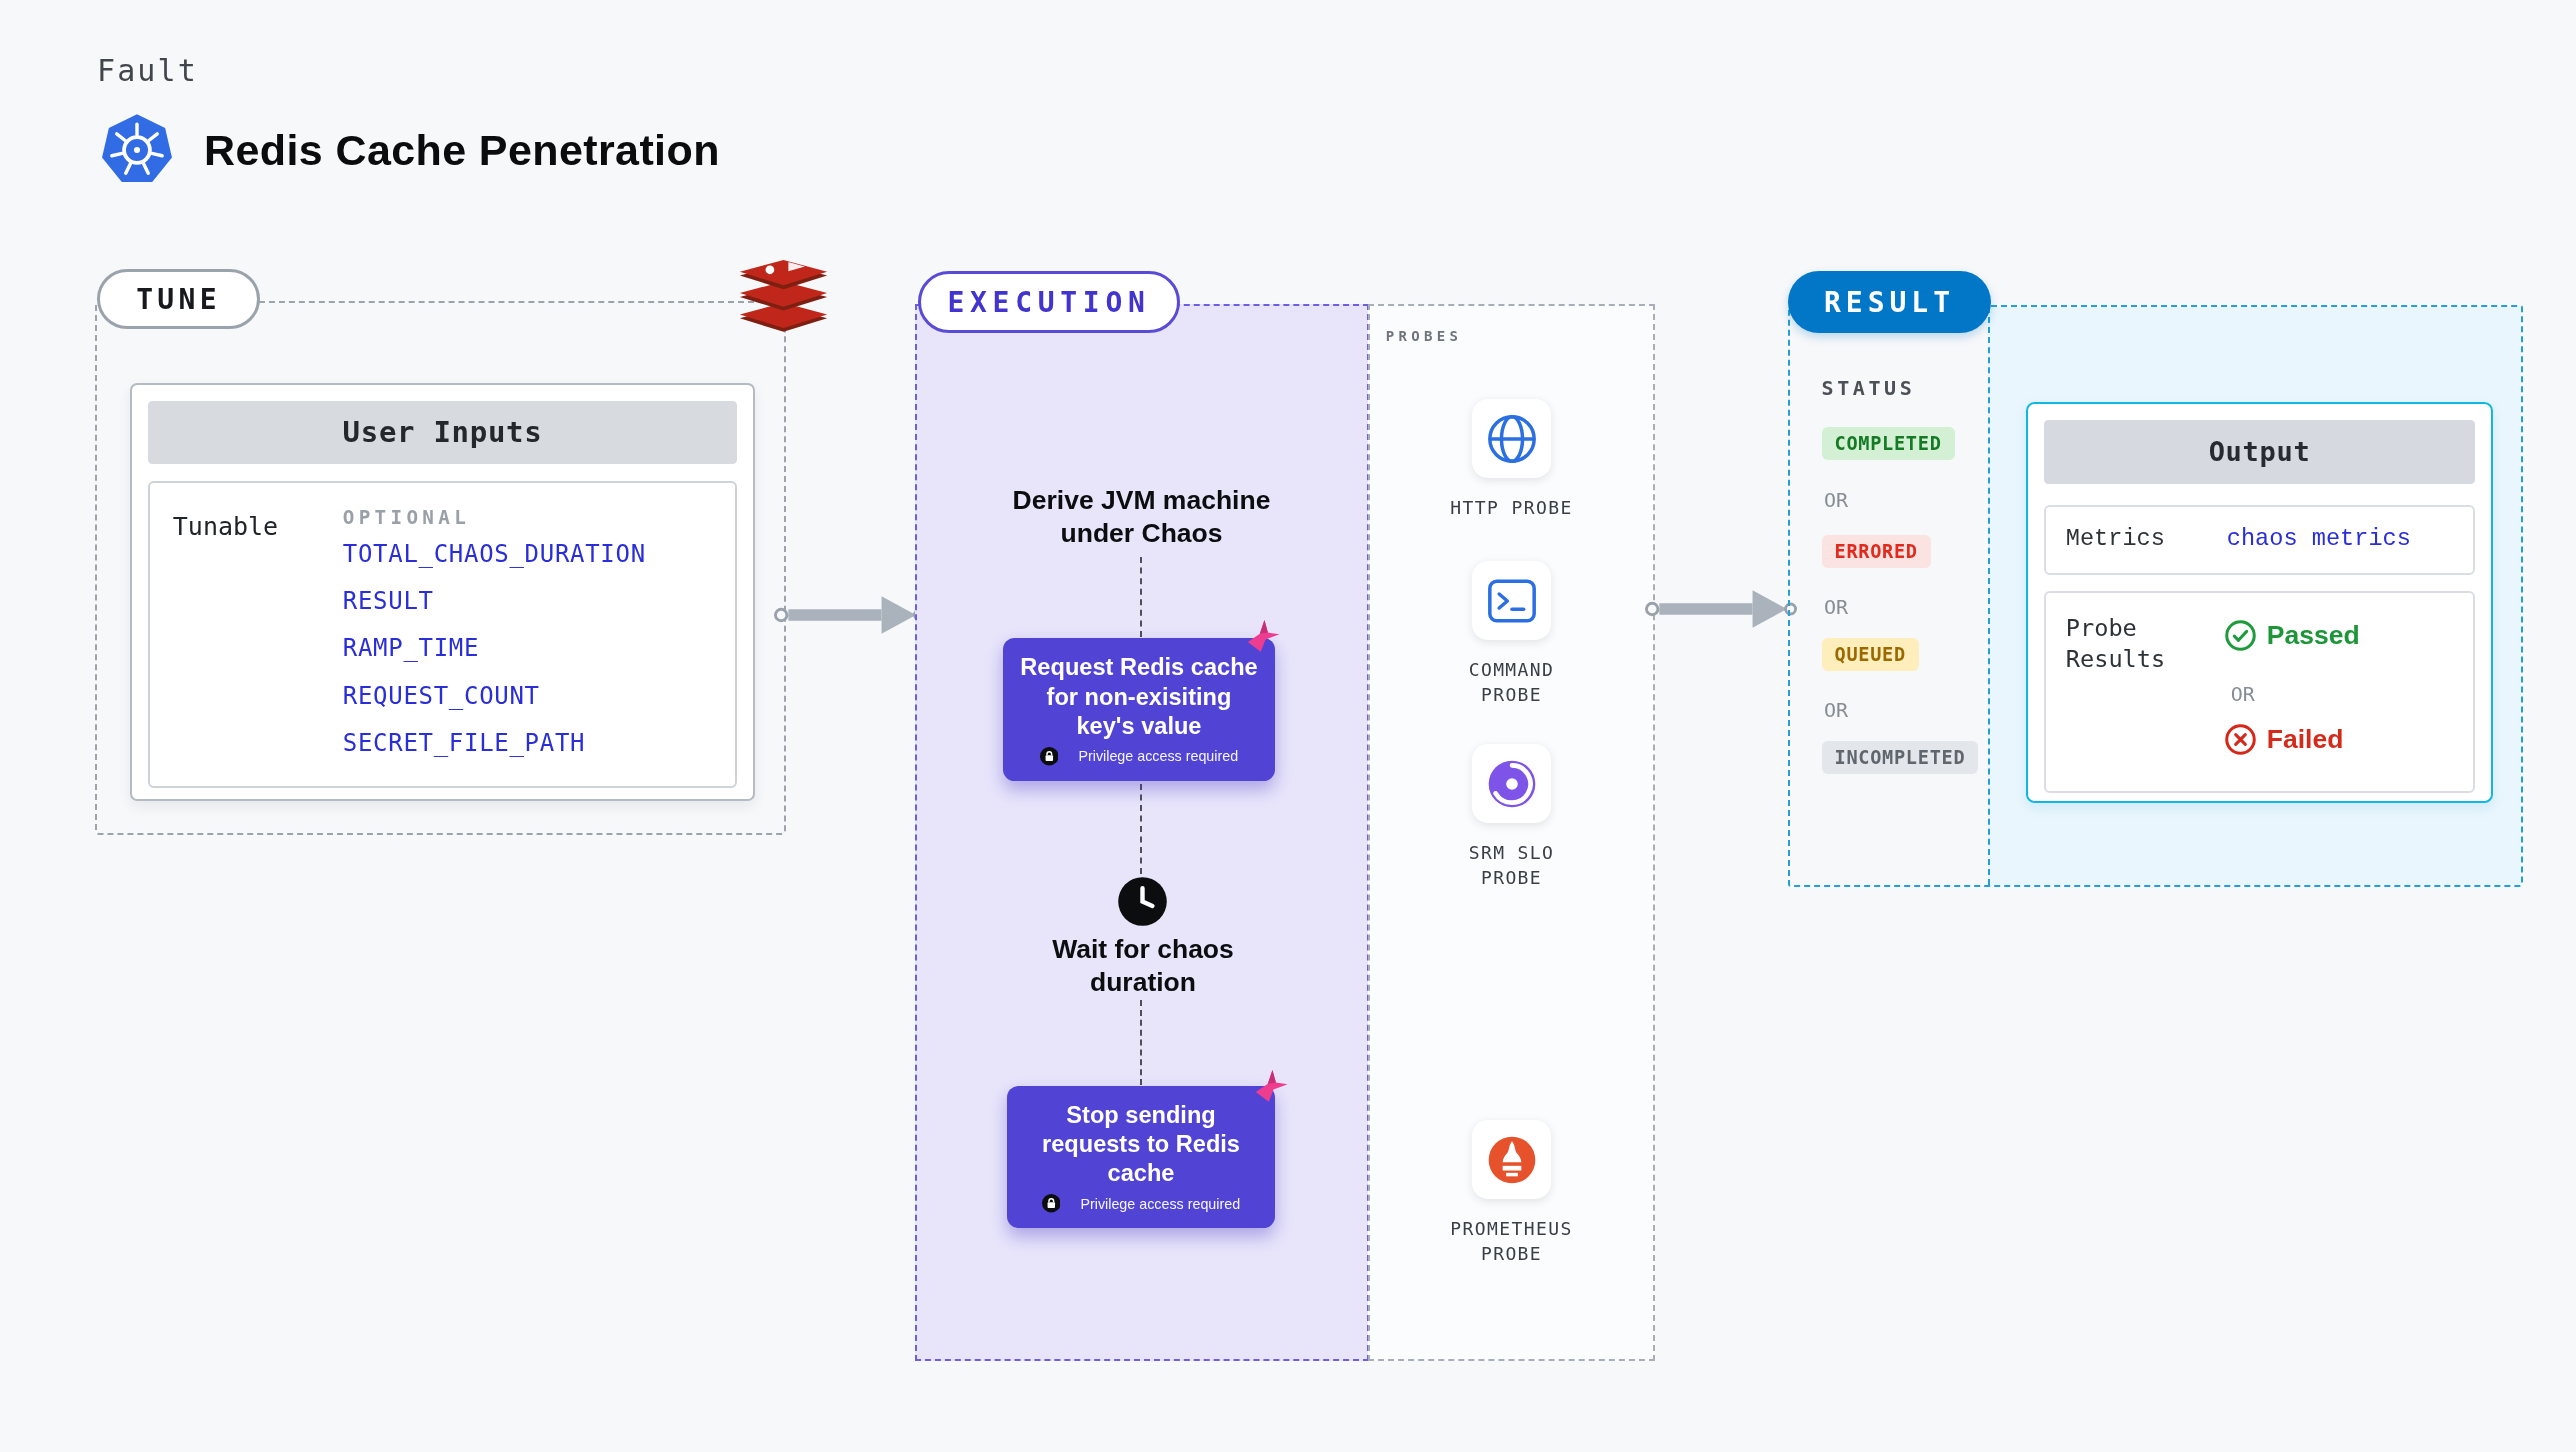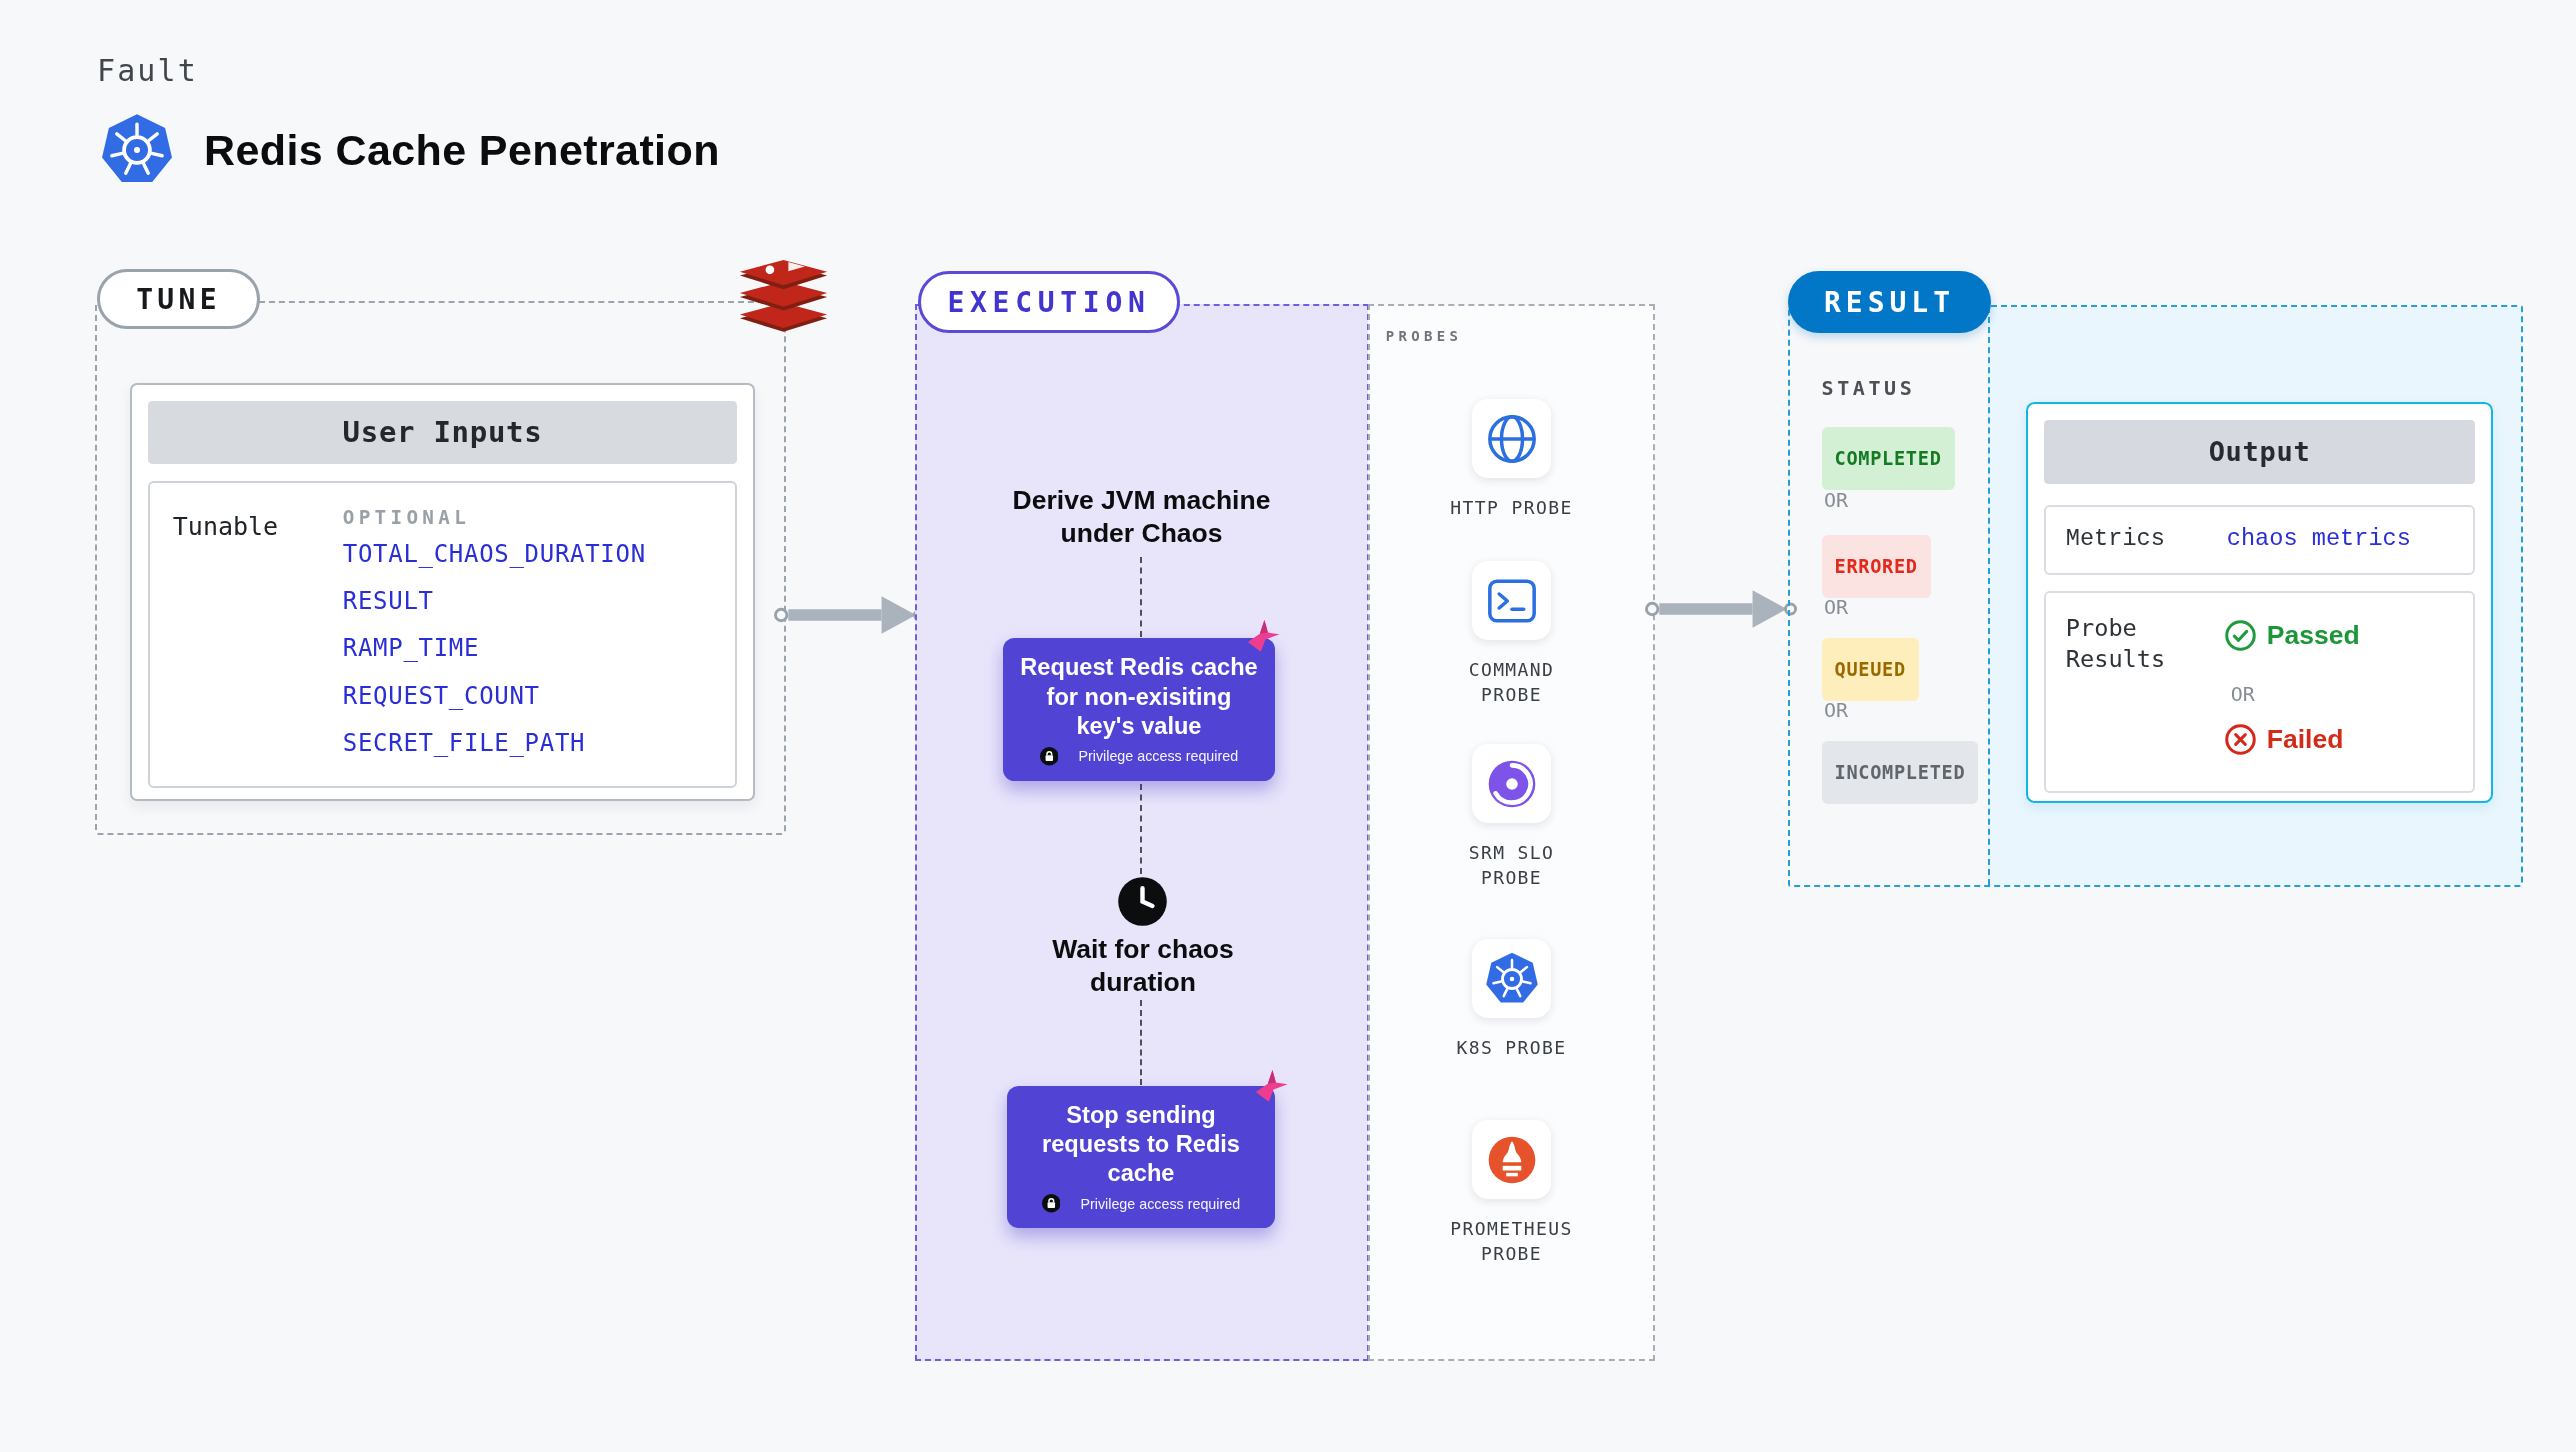--- a/index.html
+++ b/index.html
@@ -95,21 +95,21 @@
     font-size: 18px; letter-spacing: 1.4px; line-height: 1.4; color: #3a3f45; }
   .p1 { top: 93px; } .p2 { top: 255px; } .p3 { top: 438px; } .p4 { top: 633px; } .p5 { top: 814px; }
 
   
   .result-rect { left: 1788px; top: 305px; width: 735px; height: 582px;
     border: 2.1px dashed #259fd6; border-radius: 2.9px; }
   .blue-area { position: absolute; left: 198px; top: 0; right: 0; bottom: 0;
     background: #e9f6fd; border-left: 2.1px dashed #259fd6; }
   .status-label { position: absolute; left: 31.5px; top: 69px; font-size: 20px;
     font-weight: bold; letter-spacing: 3.6px; color: #4b5157; }
-  .badge { position: absolute; left: 31.5px; padding: 21px 13px; font-size: 18.6px;
+  .badge { position: absolute; left: 31.5px; padding: 6px 13px; font-size: 18.6px;
     font-weight: bold; border-radius: 5.7px; letter-spacing: 0.7px; }
   .badge.completed   { top: 120px; background: #d4f0d4; color: #147a24; }
   .badge.errored     { top: 228px; background: #fbe3e1; color: #e12a1c; }
   .badge.queued      { top: 331px; background: #fdeebc; color: #9a6a00; }
   .badge.incompleted { top: 434px; background: #e3e6ea; color: #5f666d; }
   .or-label { position: absolute; left: 34px; font-size: 20px; color: #868d95; }
   .or1 { top: 181px; } .or2 { top: 288px; } .or3 { top: 391px; }
 
   .output-card { position: absolute; left: 236px; top: 95px; width: 467px; height: 401px;
     background: #fff; border: 2.9px solid #10b7e0; border-radius: 8.6px; padding: 15.8px;
@@ -270,39 +270,20 @@
       <div class="probe-card">
         <svg viewBox="0 0 48 48">
           <circle cx="24" cy="24" r="20" fill="#7d53e8"></circle>
           <path d="M24 8 A16 16 0 1 1 10 32" fill="none" stroke="#fff" stroke-width="4" stroke-linecap="round"></path>
           <circle cx="24" cy="24" r="5" fill="#fff"></circle>
         </svg>
       </div>
       <div class="probe-label">SRM SLO PROBE</div>
     </div>
 
-    <div class="probe-item p4">
-      <div class="probe-card">
-        <svg viewBox="0 0 100 100">
-          <polygon points="50,3 87,21 96,60 70,92 30,92 4,60 13,21" fill="#326ce5"></polygon>
-          <circle cx="50" cy="50" r="17" fill="none" stroke="#fff" stroke-width="5"></circle>
-          <g stroke="#fff" stroke-width="4.5" stroke-linecap="round">
-            <line x1="50" y1="30" x2="50" y2="16"></line>
-            <line x1="65.6" y1="37.5" x2="76.6" y2="28.8"></line>
-            <line x1="69.5" y1="54.5" x2="83.1" y2="57.6"></line>
-            <line x1="58.7" y1="68" x2="64.8" y2="80.6"></line>
-            <line x1="41.3" y1="68" x2="35.2" y2="80.6"></line>
-            <line x1="30.5" y1="54.5" x2="16.9" y2="57.6"></line>
-            <line x1="34.4" y1="37.5" x2="23.4" y2="28.8"></line>
-          </g>
-          <circle cx="50" cy="50" r="4" fill="#fff"></circle>
-        </svg>
-      </div>
-      <div class="probe-label">K8S PROBE</div>
-    </div>
 
     <div class="probe-item p5">
       <div class="probe-card">
         <svg viewBox="0 0 48 48">
           <circle cx="24" cy="24" r="20" fill="#e6522c"></circle>
           <path d="M24 8c3 4 2 7 4 10 2 2 4 5 4 8H16c0-3 2-6 4-8 2-3 1-6 4-10z" fill="#fff"></path>
           <rect x="16" y="29" width="16" height="4" fill="#fff"></rect>
           <rect x="19" y="35" width="10" height="3" fill="#fff"></rect>
         </svg>
       </div>

